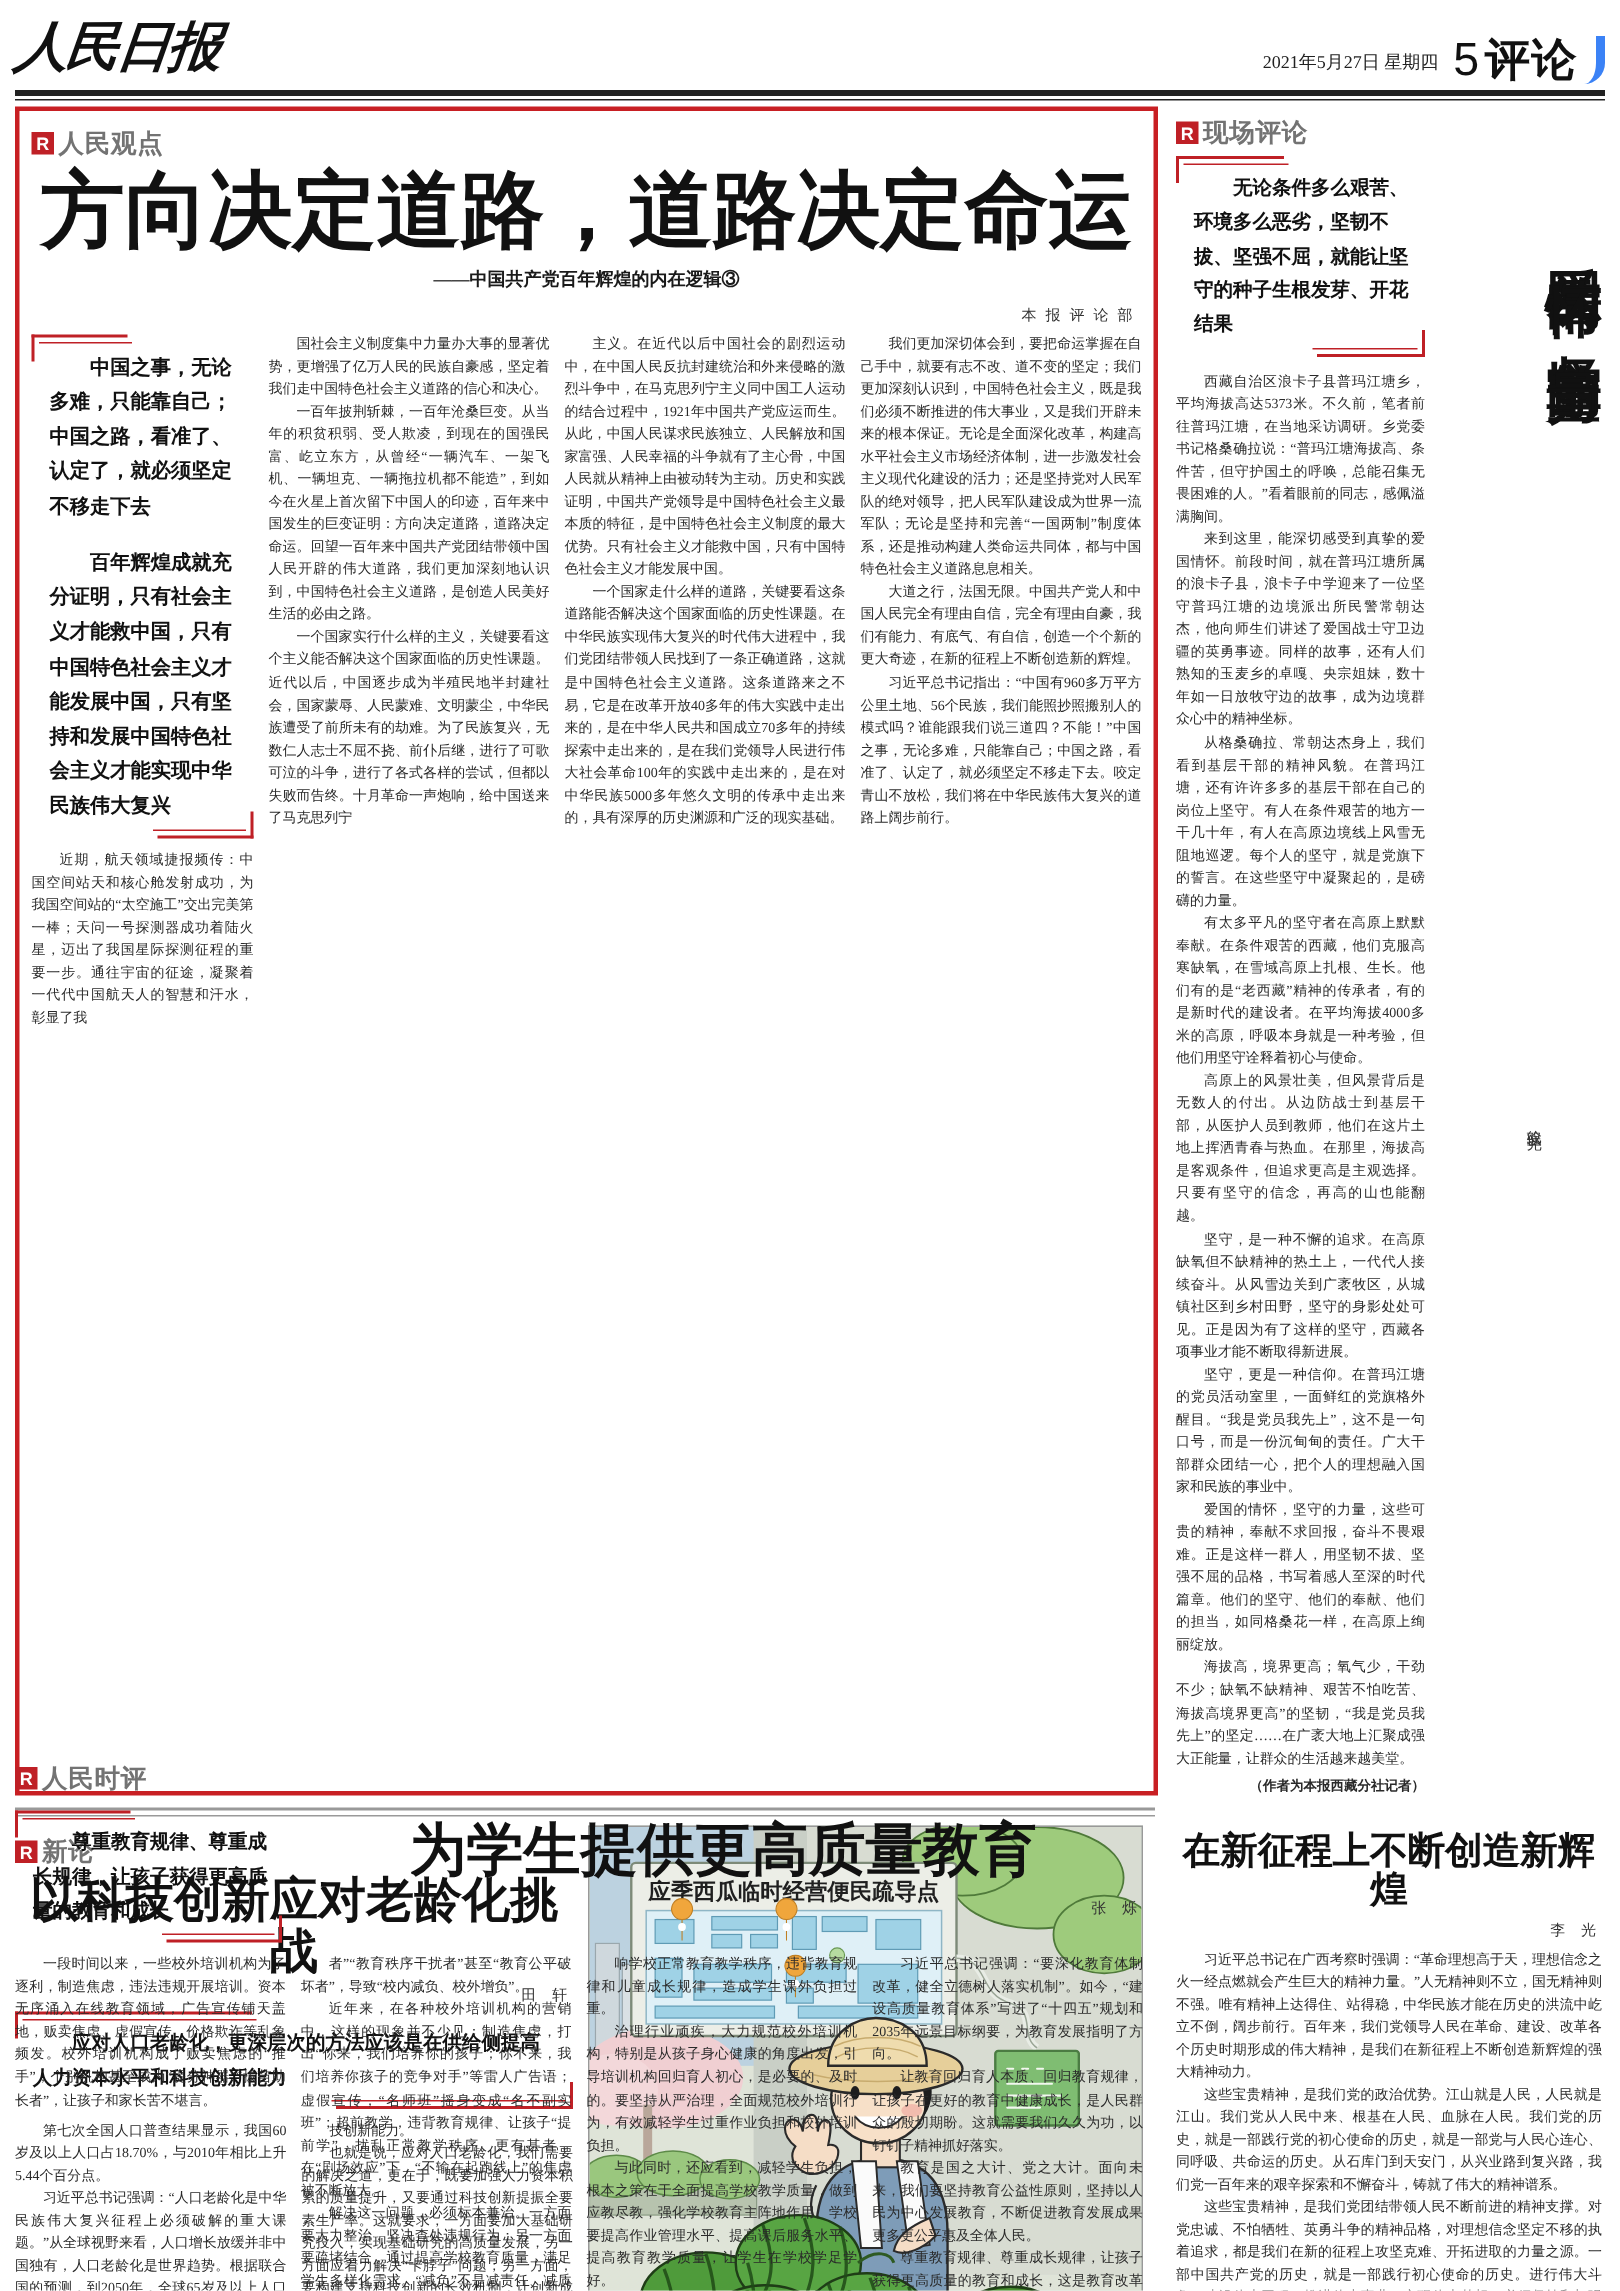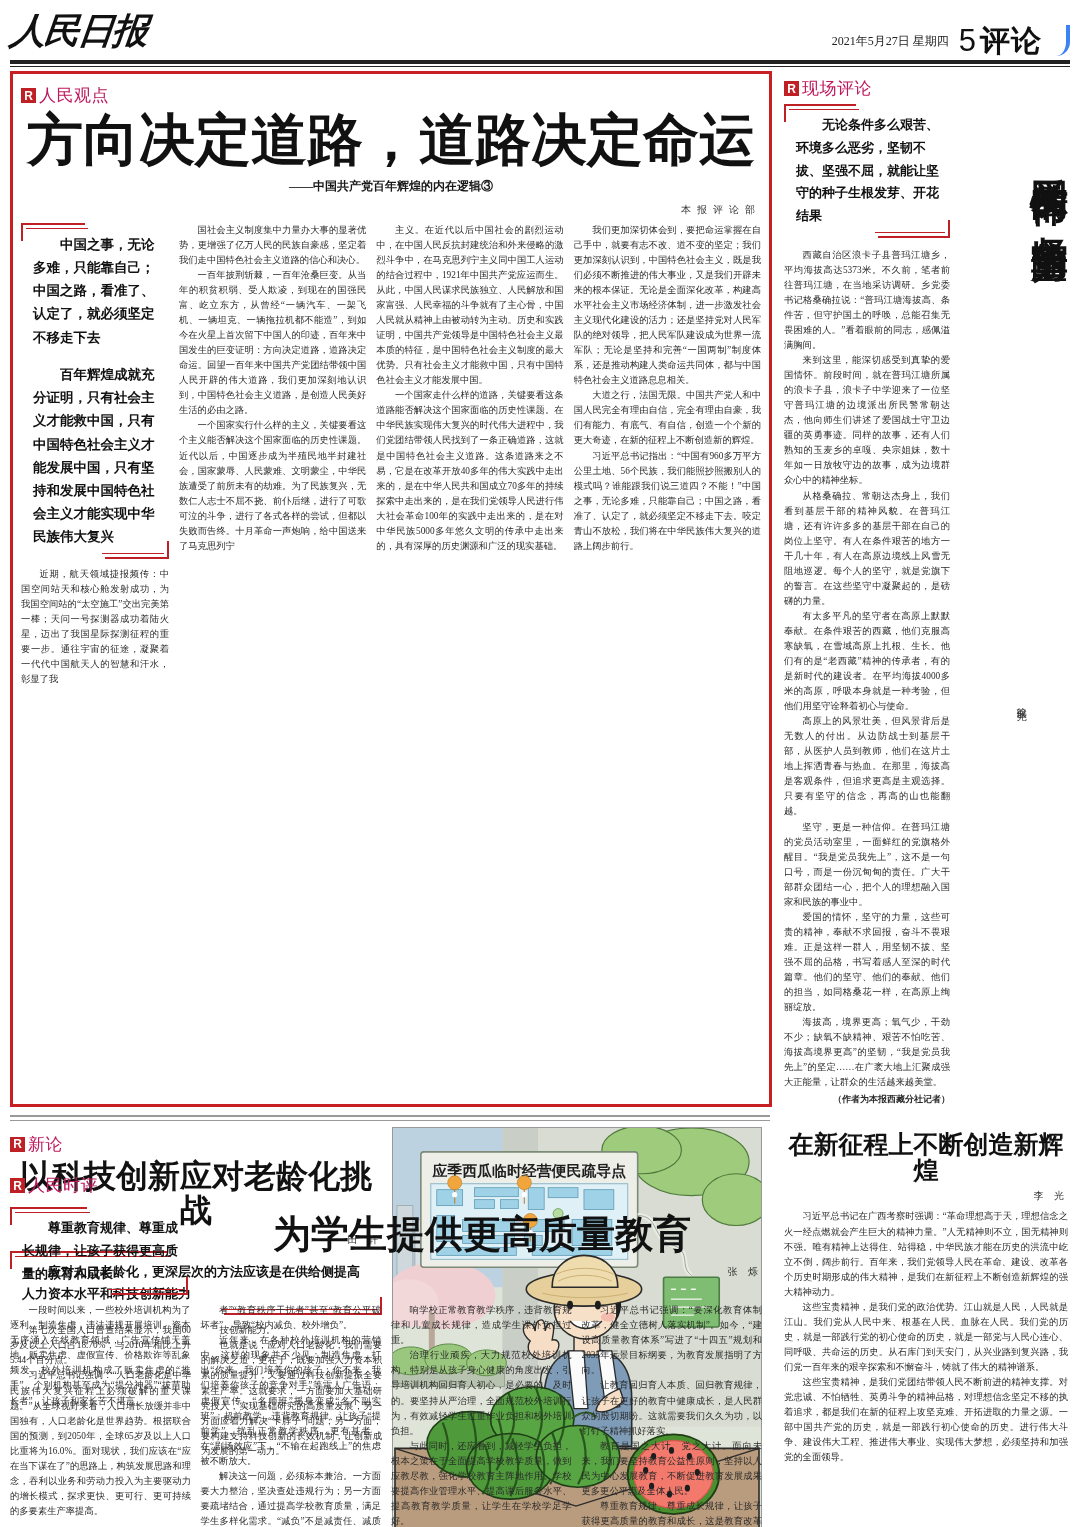--- a/index.html
+++ b/index.html
@@ -14,29 +14,29 @@
   .page{position:relative;width:1080px;height:1527px;box-sizing:border-box;padding:0 10px;}
 
   
   .masthead{position:relative;height:58px;display:flex;align-items:flex-end;justify-content:space-between;}
   .logo{font-family:"Liberation Serif",serif;font-weight:bold;font-style:italic;font-size:36px;letter-spacing:-2px;
         color:#111;transform:skewX(-6deg);padding-bottom:2px;white-space:nowrap;}
   .mast-right{display:flex;align-items:flex-end;gap:10px;padding-bottom:2px;}
   .mast-date{font-size:12px;color:#222;letter-spacing:0px;padding-bottom:6px;}
   .mast-pageno{font-size:31px;font-family:"Liberation Sans",sans-serif;color:#111;line-height:1;padding-bottom:1px;}
   .mast-cat{font-size:30px;font-weight:bold;color:#111;line-height:1;padding-bottom:1px;letter-spacing:1px;}
-  .mast-cat-wrap{border-right:4px solid #3b82f6;border-bottom:0;padding-right:24px;border-radius:0 0 14px 0;}
+  .mast-cat-wrap{border-right:6px solid #3b82f6;border-bottom:0;padding-right:12px;border-radius:0 0 14px 0;}
   .mast-rule{height:4px;background:#222;margin-top:2px;}
   .mast-rule2{height:1px;background:#222;margin-top:2px;}
 
   
   .sec-label{display:flex;align-items:center;gap:3px;margin:6px 0 4px 0;}
   .sec-label .rbox{display:inline-flex;align-items:center;justify-content:center;width:15px;height:15px;
       background:#bf2026;color:#fff;font-family:"Liberation Sans",sans-serif;font-weight:bold;font-size:12px;line-height:1;}
-  .sec-label .txt{color:#be185d;font-weight:normal;font-size:17px;font-family:"Liberation Sans",sans-serif;letter-spacing:0.5px;}
+  .sec-label .txt{color:#737373;font-weight:bold;font-size:17px;font-family:"Liberation Sans",sans-serif;letter-spacing:0.5px;}
 
   .headline{font-family:"Liberation Sans",sans-serif;font-weight:bold;text-align:center;color:#111;line-height:1.05;}
   .subhead{text-align:center;font-weight:bold;font-size:12px;margin-top:8px;color:#1a1a1a;}
   .byline{text-align:right;font-size:10px;color:#333;margin-top:8px;letter-spacing:6px;}
 
   .quotebox{position:relative;font-family:"Liberation Sans",sans-serif;font-weight:bold;font-size:13.5px;
             line-height:1.72;color:#111;padding:10px 10px 10px 12px;}
   .quotebox .tl{position:absolute;left:0;top:0;width:42%;height:16px;border-left:2px solid #bf2026;border-top:2px solid #bf2026;}
   .quotebox .tl:after{content:"";position:absolute;left:3px;top:3px;right:-3px;height:1px;background:#bf2026;}
   .quotebox .br{position:absolute;right:0;bottom:0;width:42%;height:16px;border-right:2px solid #bf2026;border-bottom:2px solid #bf2026;}
@@ -152,20 +152,21 @@
             <span class="tl"></span>
             <span class="br"></span>
             <p>无论条件多么艰苦、环境多么恶劣，坚韧不拔、坚强不屈，就能让坚守的种子生根发芽、开花结果</p>
           </div>
           <div class="body-col" style="margin-top:10px;">
             <p>西藏自治区浪卡子县普玛江塘乡，平均海拔高达5373米。不久前，笔者前往普玛江塘，在当地采访调研。乡党委书记格桑确拉说：“普玛江塘海拔高、条件苦，但守护国土的呼唤，总能召集无畏困难的人。”看着眼前的同志，感佩溢满胸间。</p>
             <p>来到这里，能深切感受到真挚的爱国情怀。前段时间，就在普玛江塘所属的浪卡子县，浪卡子中学迎来了一位坚守普玛江塘的边境派出所民警常朝达杰，他向师生们讲述了爱国战士守卫边疆的英勇事迹。同样的故事，还有人们熟知的玉麦乡的卓嘎、央宗姐妹，数十年如一日放牧守边的故事，成为边境群众心中的精神坐标。</p>
             <p>从格桑确拉、常朝达杰身上，我们看到基层干部的精神风貌。在普玛江塘，还有许许多多的基层干部在自己的岗位上坚守。有人在条件艰苦的地方一干几十年，有人在高原边境线上风雪无阻地巡逻。每个人的坚守，就是党旗下的誓言。在这些坚守中凝聚起的，是磅礴的力量。</p>
             <p>有太多平凡的坚守者在高原上默默奉献。在条件艰苦的西藏，他们克服高寒缺氧，在雪域高原上扎根、生长。他们有的是“老西藏”精神的传承者，有的是新时代的建设者。在平均海拔4000多米的高原，呼吸本身就是一种考验，但他们用坚守诠释着初心与使命。</p>
             <p>高原上的风景壮美，但风景背后是无数人的付出。从边防战士到基层干部，从医护人员到教师，他们在这片土地上挥洒青春与热血。在那里，海拔高是客观条件，但追求更高是主观选择。只要有坚守的信念，再高的山也能翻越。</p>
+            <p>坚守，是一种不懈的追求。在高原缺氧但不缺精神的热土上，一代代人接续奋斗。从风雪边关到广袤牧区，从城镇社区到乡村田野，坚守的身影处处可见。正是因为有了这样的坚守，西藏各项事业才能不断取得新进展。</p>
             <p>坚守，更是一种信仰。在普玛江塘的党员活动室里，一面鲜红的党旗格外醒目。“我是党员我先上”，这不是一句口号，而是一份沉甸甸的责任。广大干部群众团结一心，把个人的理想融入国家和民族的事业中。</p>
             <p>爱国的情怀，坚守的力量，这些可贵的精神，奉献不求回报，奋斗不畏艰难。正是这样一群人，用坚韧不拔、坚强不屈的品格，书写着感人至深的时代篇章。他们的坚守、他们的奉献、他们的担当，如同格桑花一样，在高原上绚丽绽放。</p>
             <p>海拔高，境界更高；氧气少，干劲不少；缺氧不缺精神、艰苦不怕吃苦、海拔高境界更高”的坚韧，“我是党员我先上”的坚定……在广袤大地上汇聚成强大正能量，让群众的生活越来越美堂。</p>
             <div class="attr">（作者为本报西藏分社记者）</div>
           </div>
         </div>
         <div style="width:112px;display:flex;align-items:flex-start;justify-content:flex-end;gap:2px;padding-top:44px;">
           <div class="vauthor" style="align-self:center;margin-top:150px;">徐驭尧</div>
           <div class="vtitle">爱国的情怀 坚守的力量</div>
         </div>

